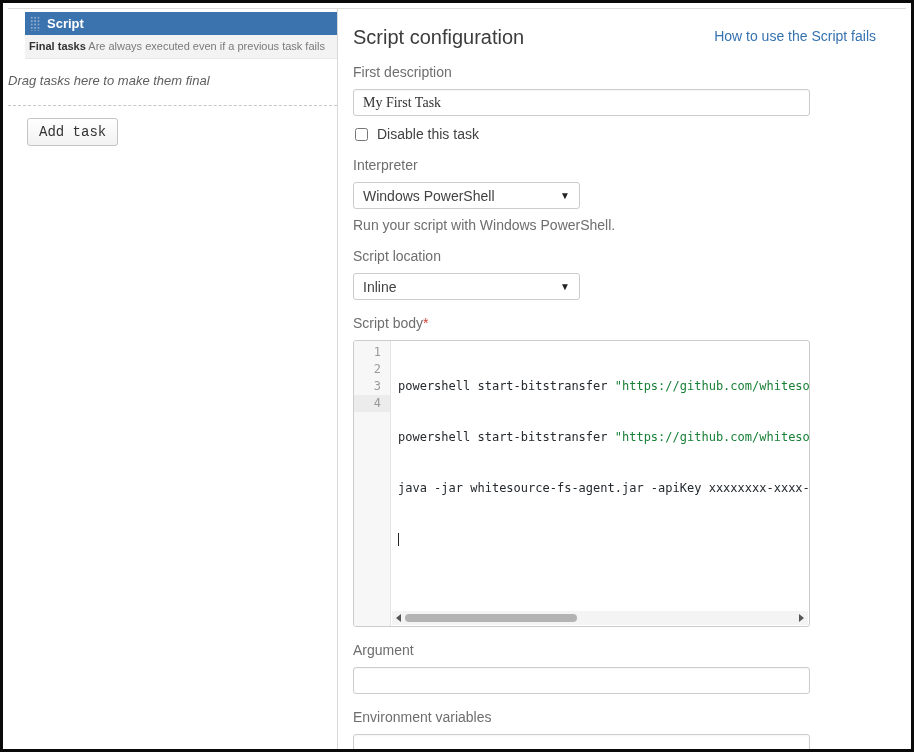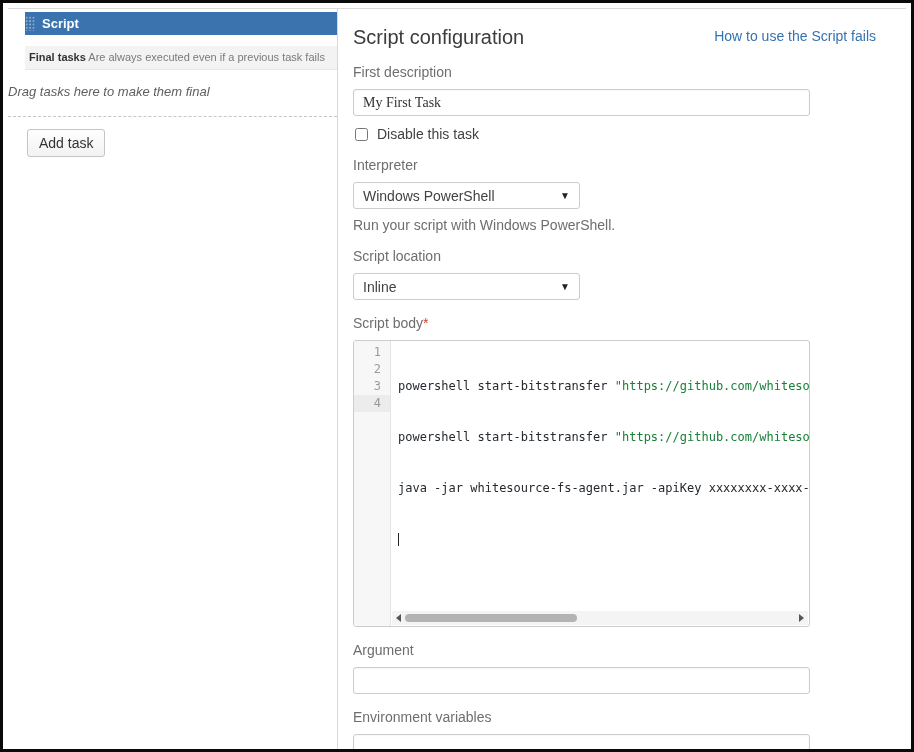--- a/index.html
+++ b/index.html
@@ -19,54 +19,54 @@
   }
   .columns { display:flex; height:740px; }
 
   
   .left-col { width:334px; flex:none; padding-left:5px; }
   .task-bar {
     margin:3px 0 0 17px;
     height:23px;
     background:#3b73af;
     display:flex; align-items:center;
+    padding-left:5px;
   }
   .grip {
     width:10px; height:15px; margin-right:7px;
     background-image:radial-gradient(#8fabcd 1px, transparent 1.1px);
     background-size:3.4px 3.4px;
   }
   .task-bar-label { color:#fff; font-size:13px; font-weight:bold; }
   .final-tasks-row {
     margin-left:17px;
     background:#f3f3f3;
     border-bottom:1px solid #e8e8e8;
     padding:5px 6px 5px 4px;
     font-size:11px;
     line-height:13px;
-    margin-top:11px;
   }
   .final-tasks-title { font-weight:bold; color:#333; }
   .final-tasks-desc { color:#7a7a7a; }
   .drop-zone {
     border-bottom:1px dashed #c6c6c6;
     padding:12px 0 16px;
     text-align:left;
   }
   .drop-hint { font-style:italic; color:#5e5e5e; font-size:13px; }
   .add-task-btn {
     margin:12px 0 0 19px;
     display:inline-block;
     background:linear-gradient(#ffffff,#f2f2f2);
     border:1px solid #c4c4c4;
     border-radius:3px;
     padding:5px 11px;
     font-size:14px;
     color:#333;
-    font-family:Liberation Sans, sans-serif;
+    font-family:Liberation Mono, monospace;
     cursor:pointer;
   }
 
   
   .right-col {
     flex:1;
     border-left:1px solid #d8d8d8;
     padding:17px 0 0 15px;
   }
   .config-header {

